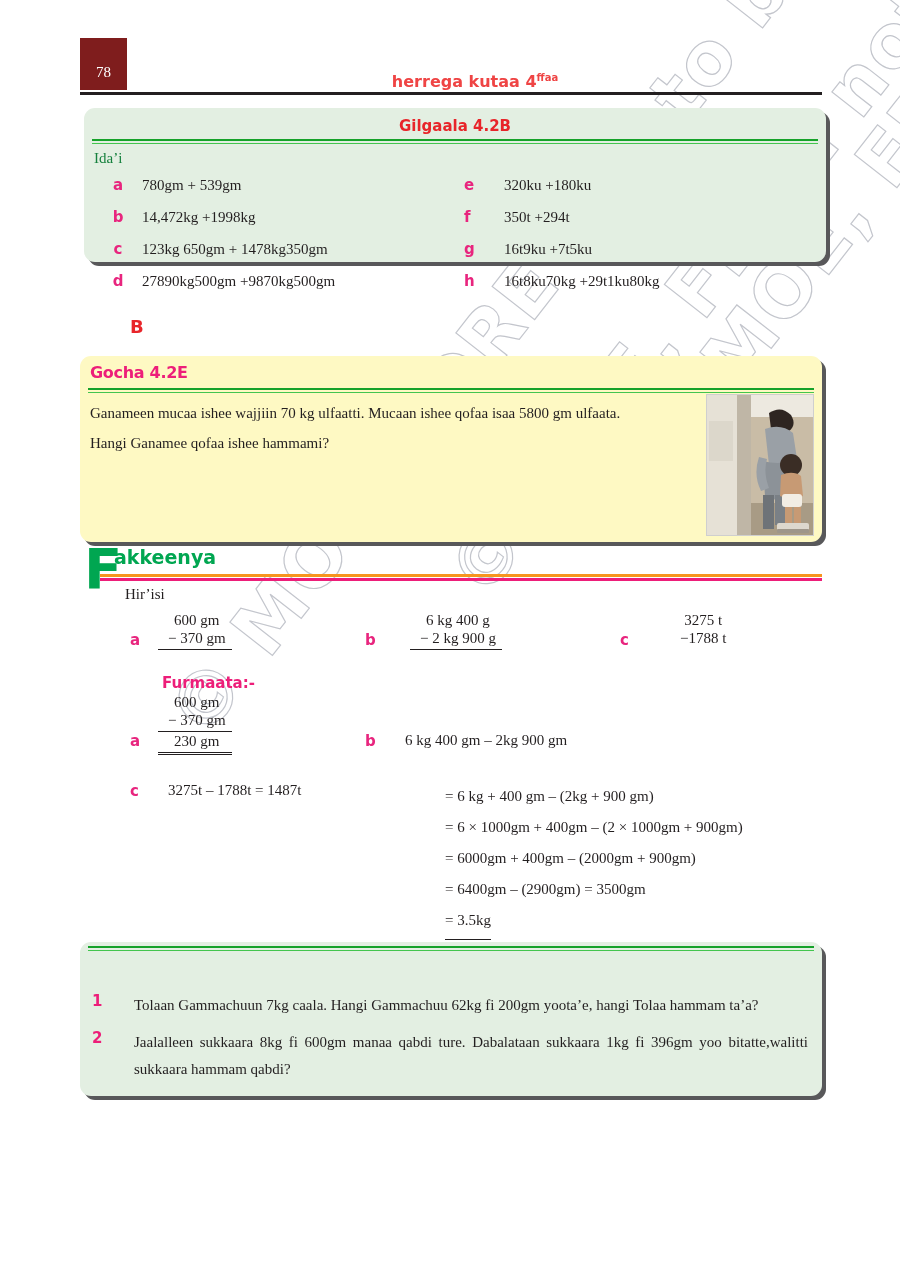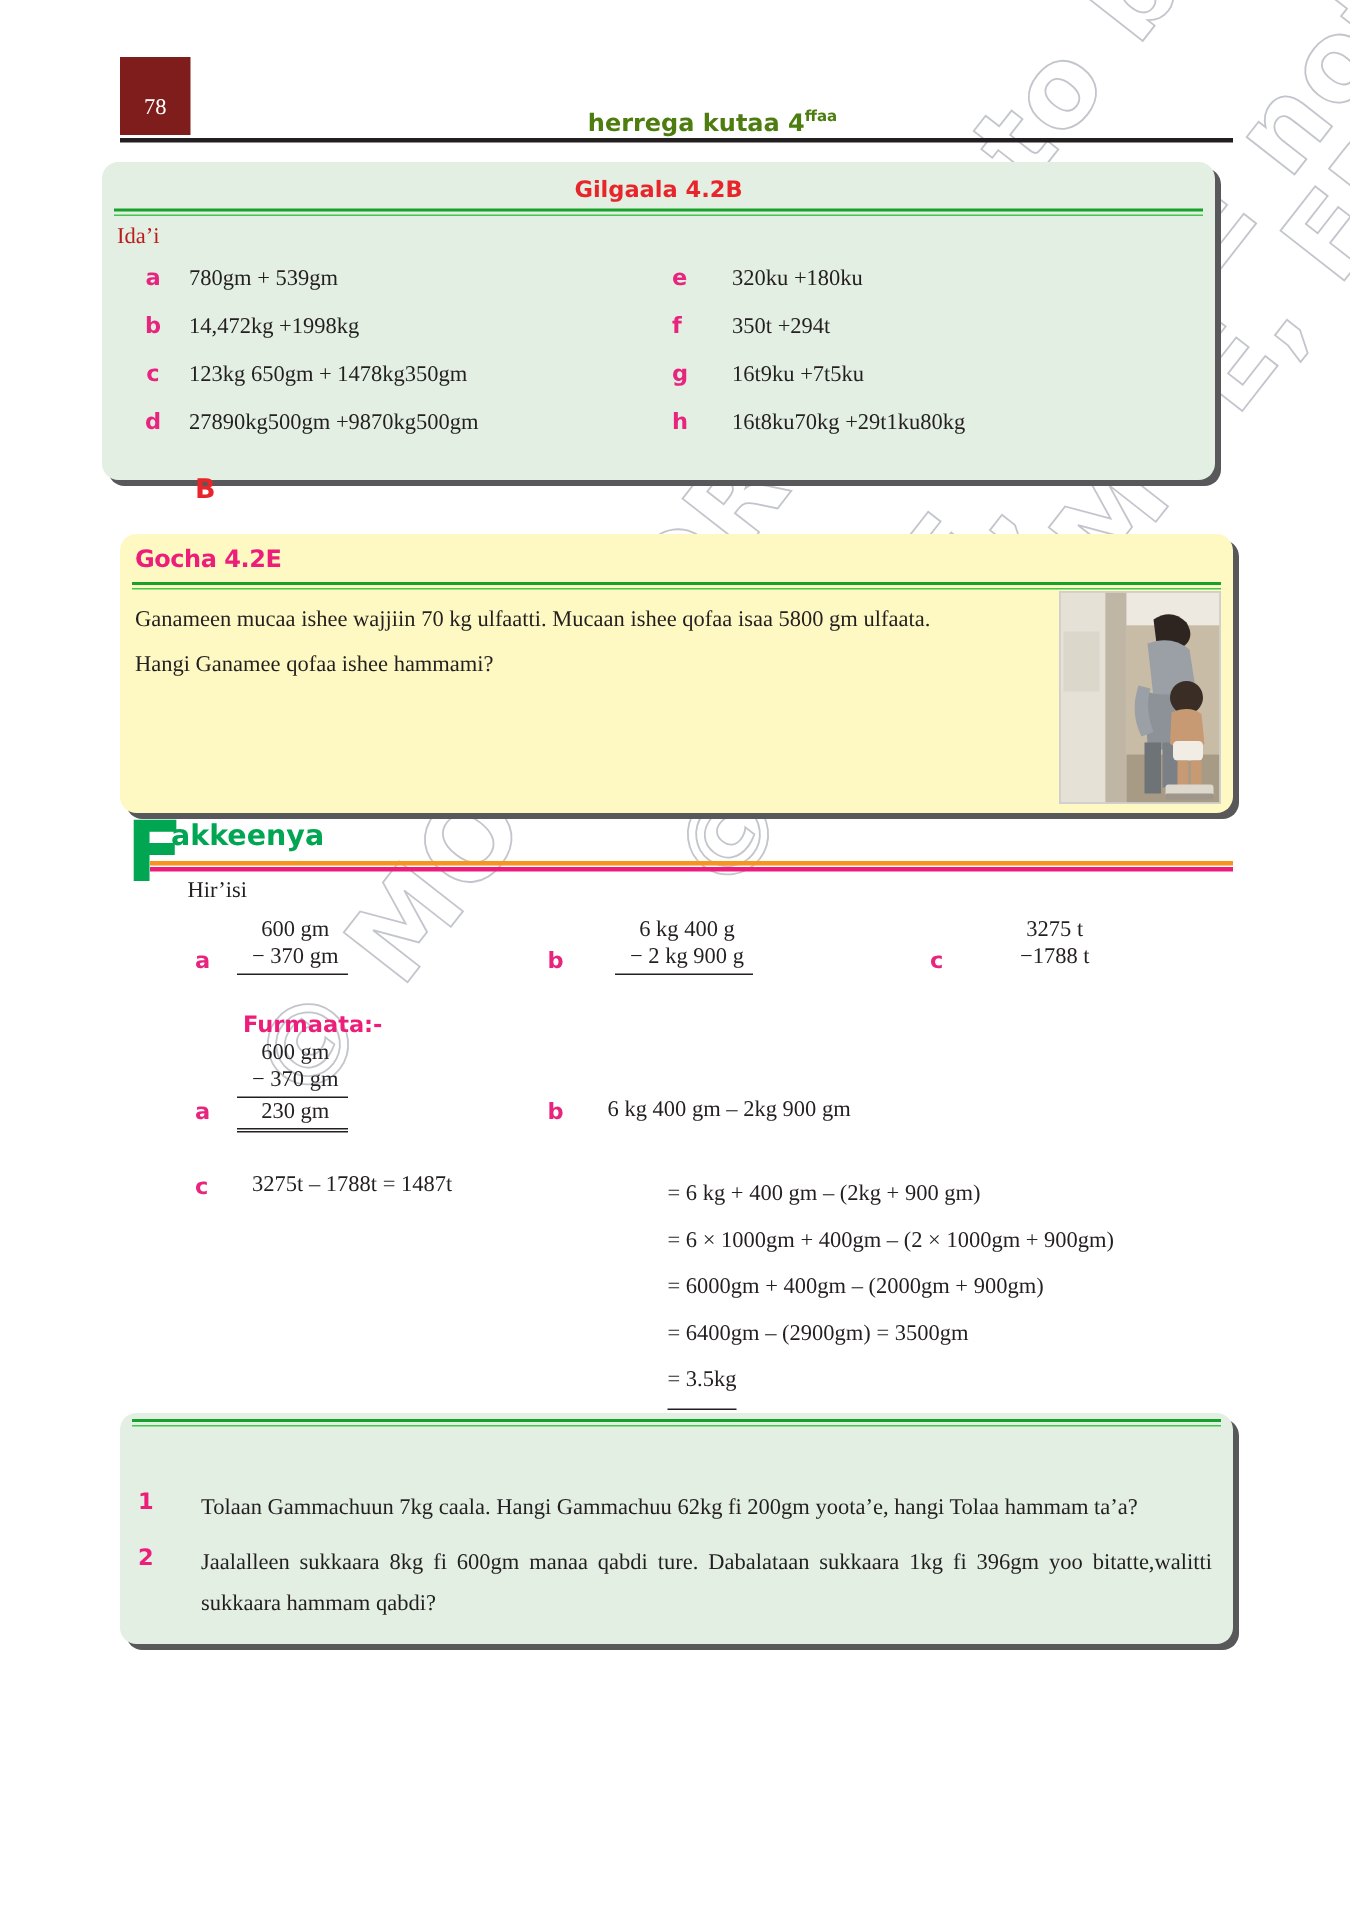--- a/index.html
+++ b/index.html
@@ -81,21 +81,21 @@
     color: #ffffff;
     font-family: "Liberation Serif", serif;
     font-size: 15px;
   }
   .header-title {
     position: absolute;
     left: 130px;
     top: 72px;
     width: 690px;
     text-align: center;
-    color: #4d7c0f;
+    color: #ef4444;
     font-family: "DejaVu Sans", sans-serif;
     font-weight: bold;
     font-size: 16px;
     z-index: 8;
   }
   .header-title sup {
     font-size: 10px;
   }
   .header-rule {
     position: absolute;
@@ -126,27 +126,27 @@
     padding-top: 9px;
   }
   .dbl-rule {
     margin: 4px 8px 0 8px;
     border-top: 2.5px solid #16A22A;
     border-bottom: 1.5px solid #43C54E;
     height: 2px;
   }
 
   
-  #box-42b { left: 68px; top: 108px; width: 742px; height: 212px; }
+  #box-42b { left: 84px; top: 108px; width: 742px; height: 154px; }
   .ida-label {
     position: absolute;
     left: 10px;
     top: 42px;
     font-size: 15px;
-    color: #b91c1c;
+    color: #15803d;
   }
   .ex-grid {
     position: absolute;
     left: 10px;
     top: 68px;
     width: 720px;
   }
   .ex-row {
     display: flex;
     height: 32px;

